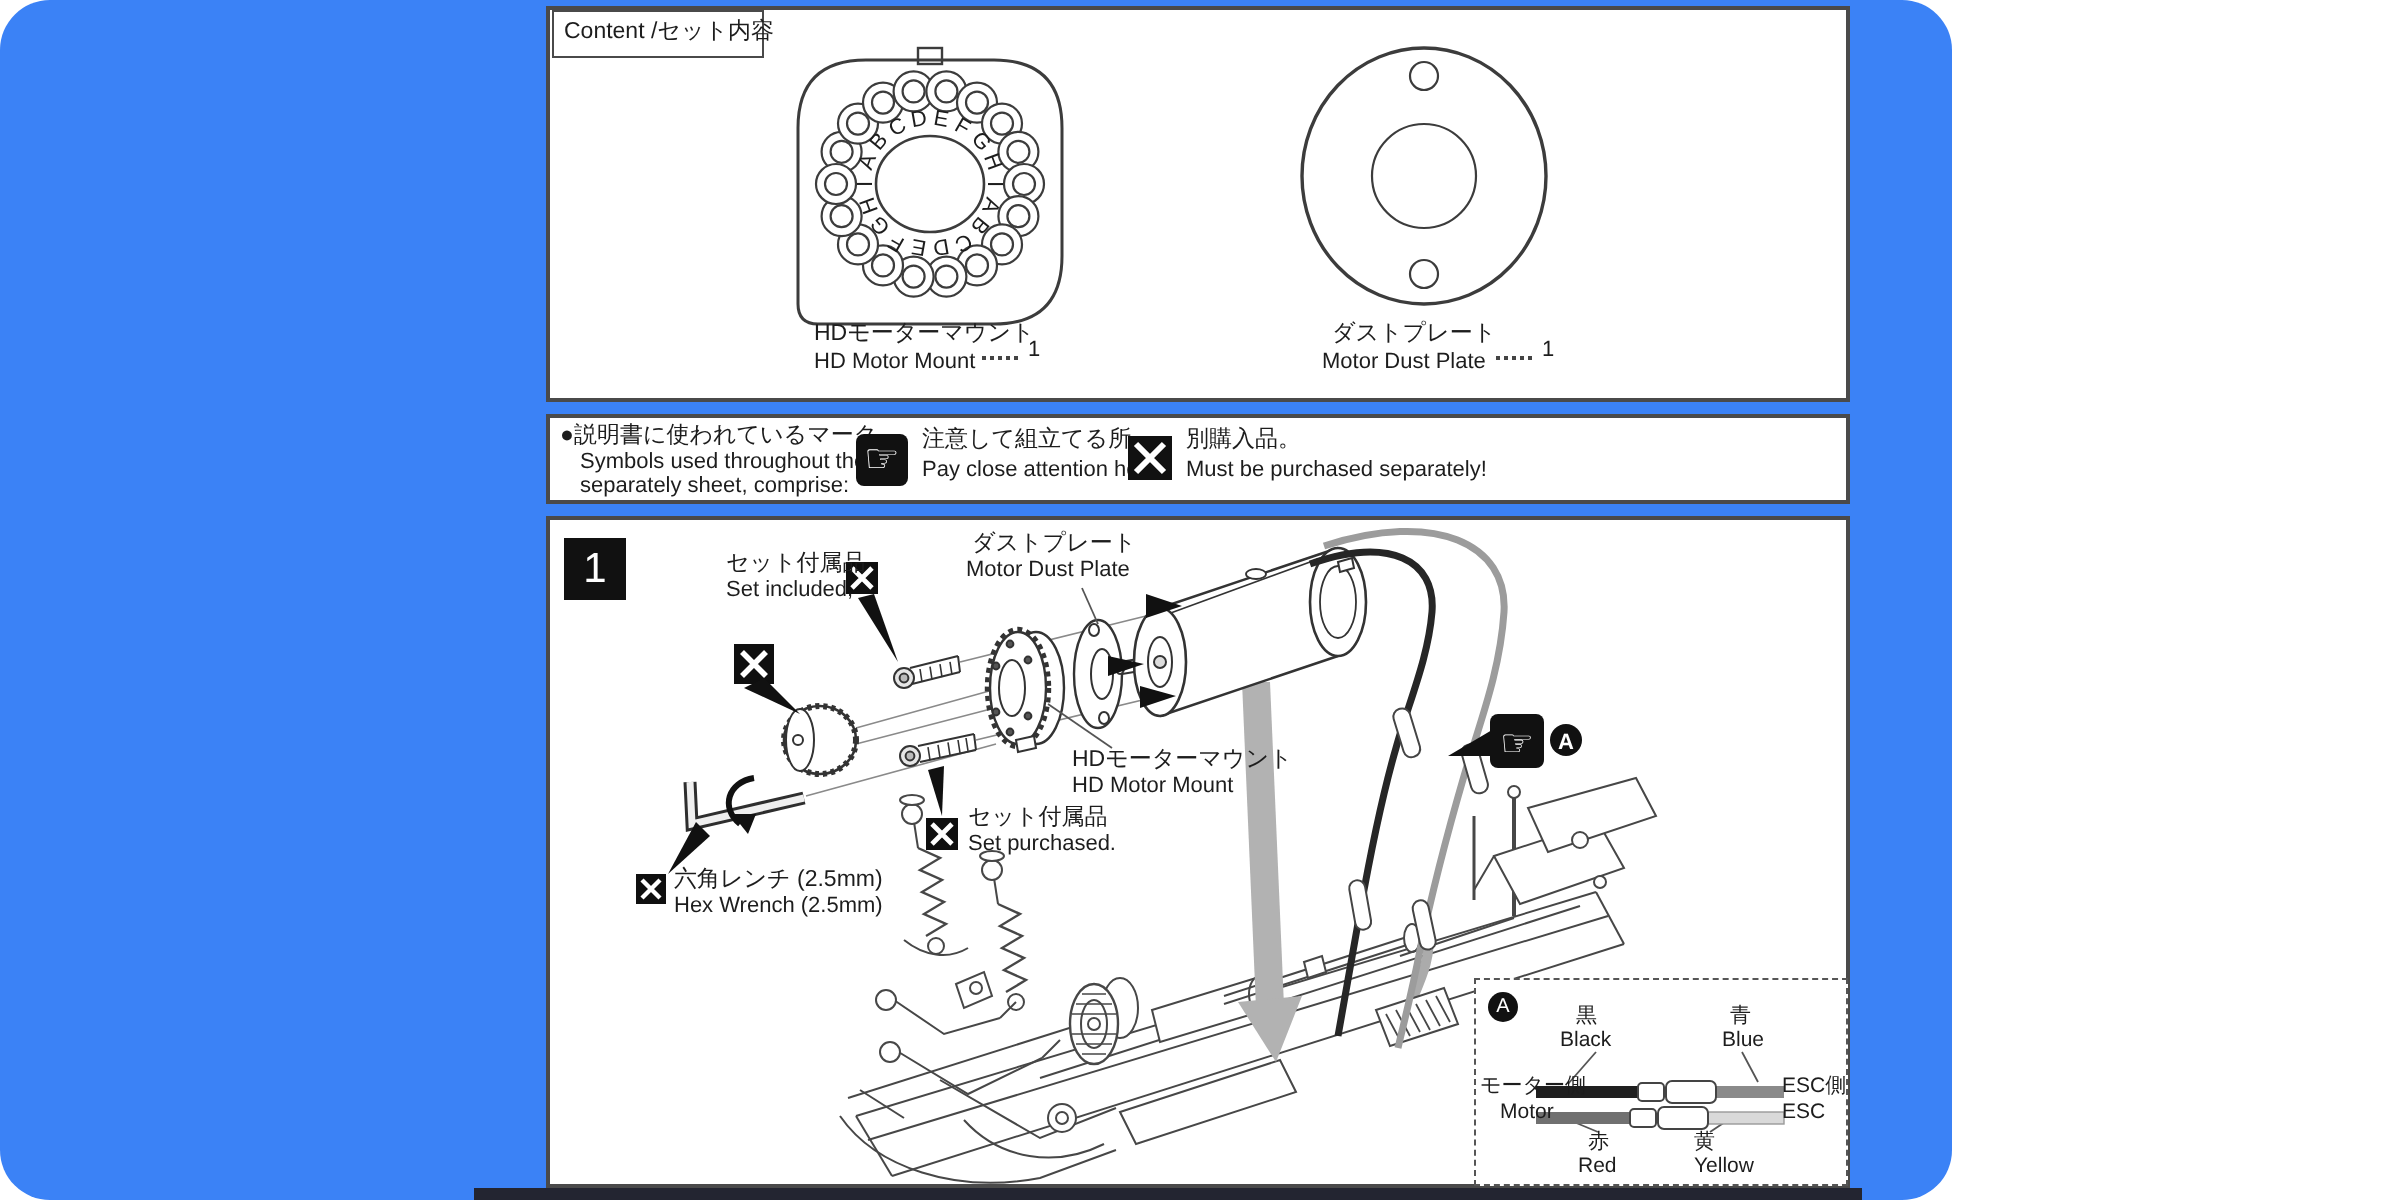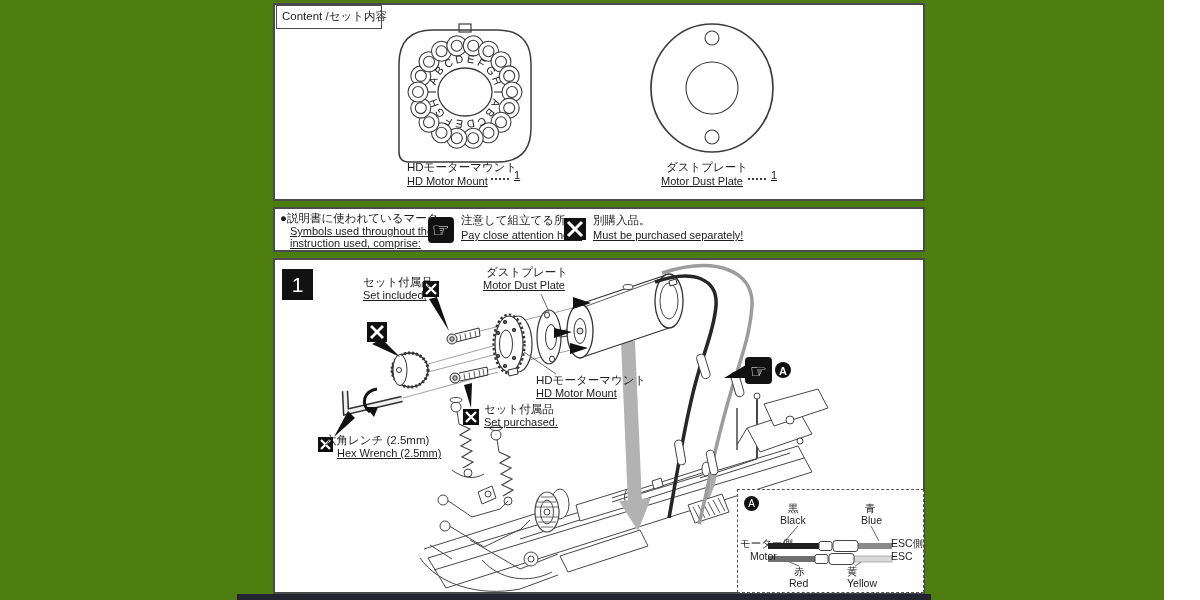--- a/index.html
+++ b/index.html
@@ -1,22 +1,22 @@
 <!DOCTYPE html>
 <html><head>
 <meta charset="utf-8">
 <style>
   html,body{margin:0;padding:0;background:#fff;}
-  #canvas{position:relative;width:1164px;height:600px;background:#4d7c0f;overflow:hidden;
-          font-family:"Liberation Sans","DejaVu Sans",sans-serif;color:#1d1d1d;}
+  #canvas{position:relative;width:976px;height:600px;background:#3b82f6;overflow:hidden;
+          font-family:"Liberation Sans","DejaVu Sans",sans-serif;color:#1d1d1d;border-radius:25px;}
   .abs{position:absolute;}
   .box{position:absolute;border:2px solid #4a4a4a;background:#fff;box-sizing:border-box;}
   .t{position:absolute;white-space:nowrap;line-height:1.18;color:#1d1d1d;}
   .jp{font-size:11.5px;}
-  .en{font-size:11px;text-decoration:underline;}
+  .en{font-size:11px;}
   .sm{font-size:10.5px;}
   .dots{position:absolute;height:0;border-bottom:2px dotted #444;width:18px;}
   .badge1{position:absolute;background:#111;color:#fff;text-align:center;}
   svg{display:block;}
 </style>
 </head>
 <body>
 
 <div id="canvas">
 
@@ -105,21 +105,21 @@
   <div class="t en" style="left:514px;top:169px;">1</div>
 
   <div class="t jp" style="left:666px;top:161px;">ダストプレート</div>
   <div class="t en" style="left:661px;top:175px;">Motor Dust Plate</div>
   <div class="dots" style="left:748px;top:178px;"></div>
   <div class="t en" style="left:771px;top:169px;">1</div>
 
   <div class="box" style="left:273px;top:207px;width:652px;height:45px;"></div>
   <div class="t jp" style="left:280px;top:212px;">●説明書に使われているマーク</div>
   <div class="t en" style="left:290px;top:225px;">Symbols used throughout the</div>
-  <div class="t en" style="left:290px;top:237px;">instruction used, comprise:</div>
+  <div class="t en" style="left:290px;top:237px;">separately sheet, comprise:</div>
 
   <div class="badge1" style="left:428px;top:217px;width:26px;height:26px;border-radius:4px;font-size:20px;line-height:26px;">☞</div>
   <div class="t jp" style="left:461px;top:214px;">注意して組立てる所。</div>
   <div class="t en" style="left:461px;top:229px;">Pay close attention here!</div>
 
   <svg class="abs" style="left:564px;top:218px;" width="22" height="22">
     <rect width="22" height="22" fill="#111"></rect>
     <path d="M4,4 L18,18 M18,4 L4,18" stroke="#fff" stroke-width="3"></path>
   </svg>
   <div class="t jp" style="left:593px;top:214px;text-align:right;">別購入品。</div>
@@ -323,21 +323,21 @@
 
   <div class="t jp" style="left:486px;top:266px;z-index:2;">ダストプレート</div>
   <div class="t en" style="left:483px;top:279px;z-index:2;">Motor Dust Plate</div>
 
   <div class="t jp" style="left:536px;top:374px;z-index:2;">HDモーターマウント</div>
   <div class="t en" style="left:536px;top:387px;z-index:2;">HD Motor Mount</div>
 
   <div class="t jp" style="left:484px;top:403px;z-index:2;">セット付属品</div>
   <div class="t en" style="left:484px;top:416px;z-index:2;">Set purchased.</div>
 
-  <div class="t jp" style="left:325px;top:434px;z-index:2;">六角レンチ (2.5mm)</div>
+  <div class="t jp" style="left:337px;top:434px;z-index:2;">六角レンチ (2.5mm)</div>
   <div class="t en" style="left:337px;top:447px;z-index:2;">Hex Wrench (2.5mm)</div>
 
   <div class="abs" style="left:737px;top:489px;width:187px;height:104px;background:#fff;border:1.5px dashed #555;box-sizing:border-box;z-index:4;">
     <div class="badge1" style="left:6px;top:6px;width:15px;height:15px;border-radius:50%;font-size:10px;line-height:15px;">A</div>
 
     <svg class="abs" style="left:0;top:0;" width="184" height="101" viewBox="0 0 184 101">
       <g stroke="#555" stroke-width="0.9">
         <path d="M60,36 L46,52"></path>
           <path d="M133,36 L141,51"></path>
         <path d="M61,76 L49,71"></path>

